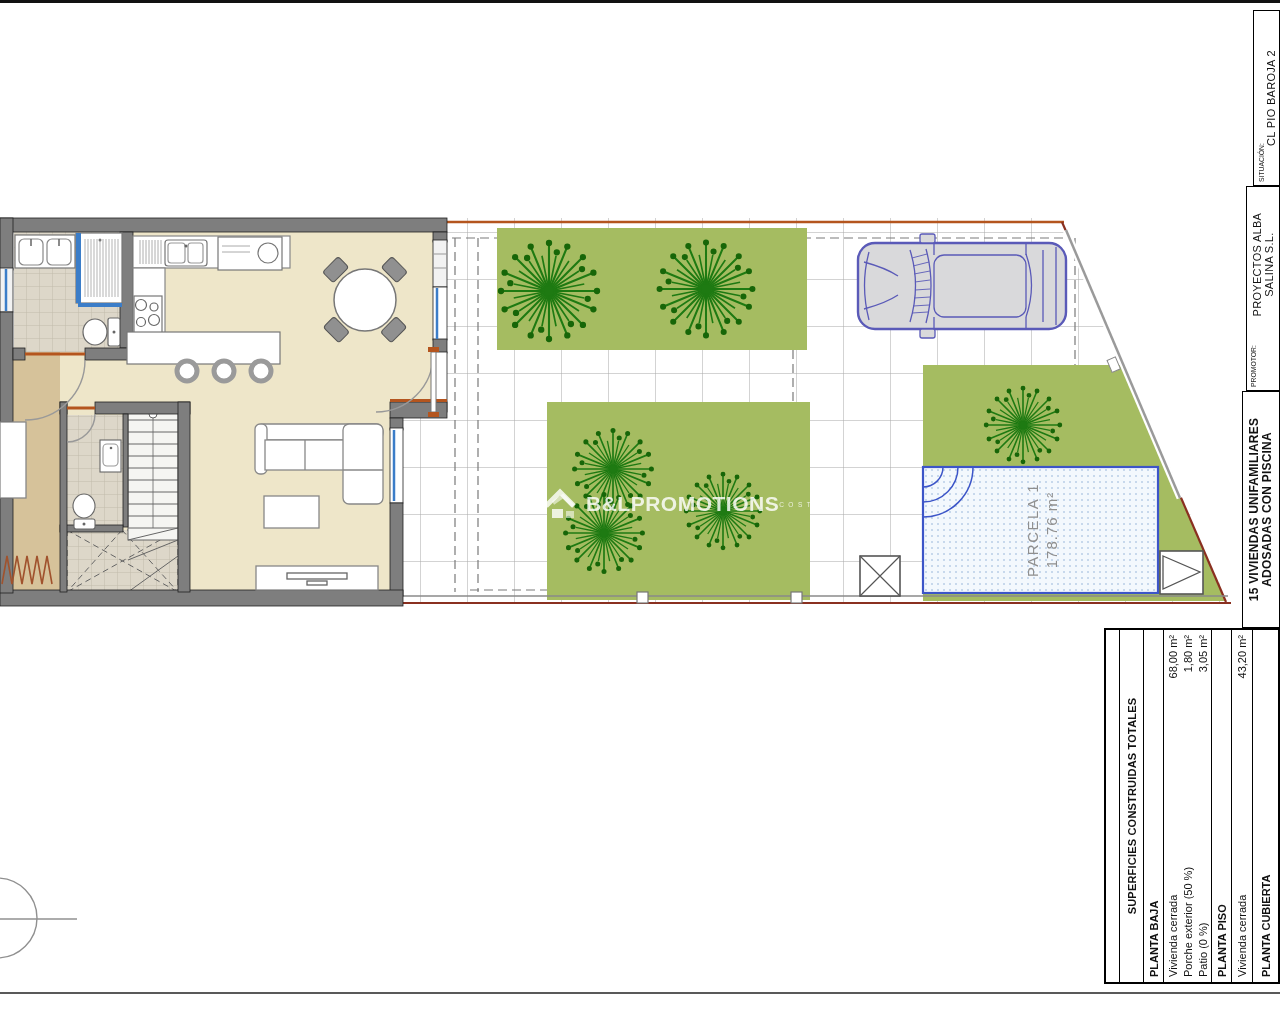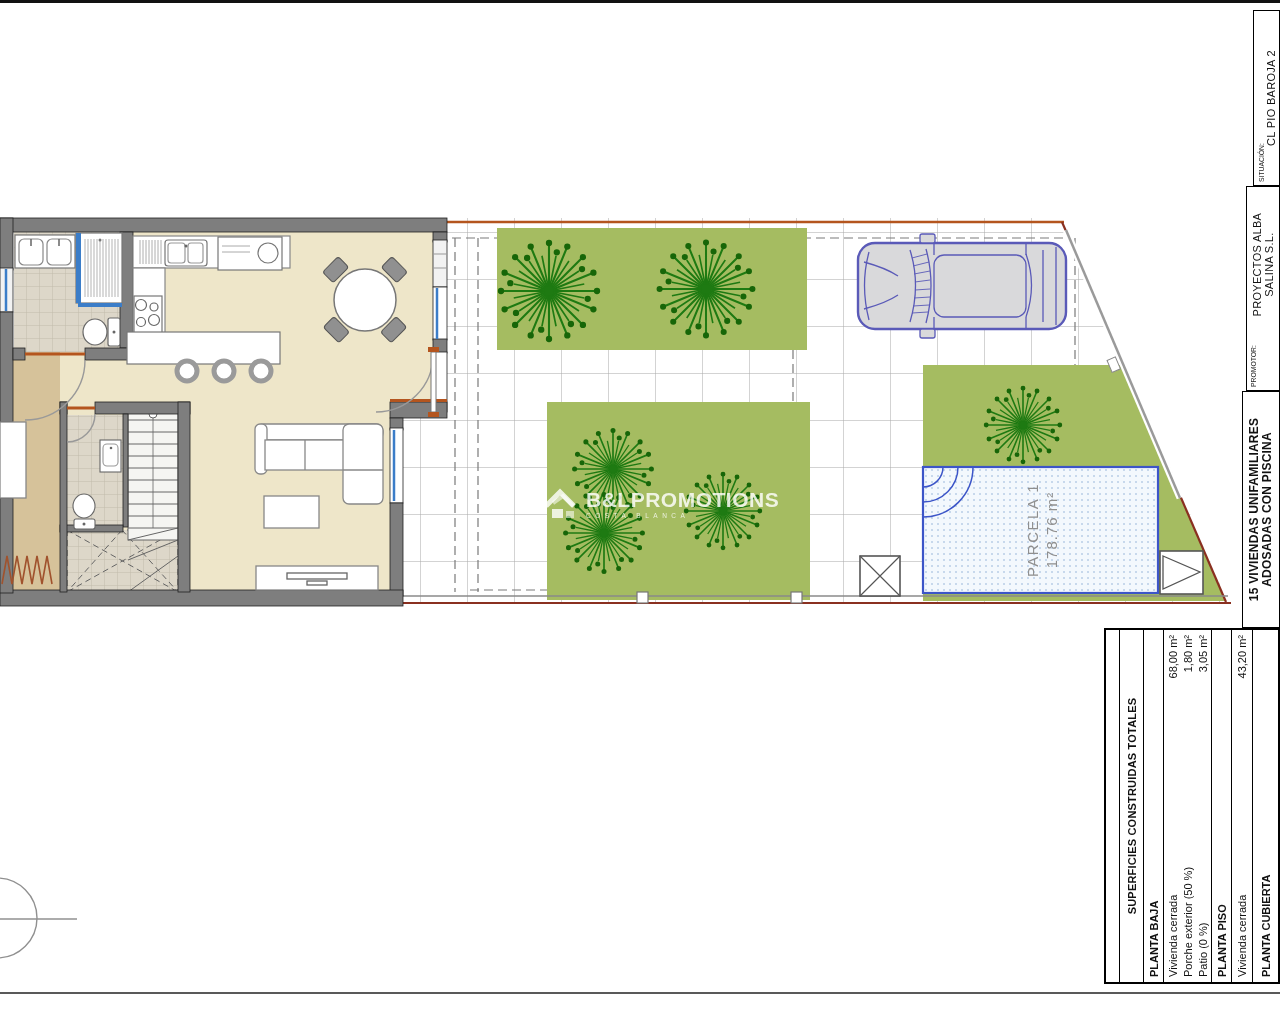--- a/index.html
+++ b/index.html
@@ -21,21 +21,21 @@
   .t-row{display:flex;align-items:center;padding:0 5px;}
   .t-section{height:19px;font-weight:bold;border-bottom:1.4px solid #000;}
   .t-block .t-row{height:15px;}
   .t-block{border-bottom:1.4px solid #000;padding:1px 0;}
   .t-item .lbl{flex:1;text-align:left;}
   .t-item .val{text-align:right;}
   .t-single{height:20px;border-bottom:1.4px solid #000;}
   .t-last{flex:1;}
   
   .watermark{position:absolute;left:541px;top:484px;display:flex;align-items:center;gap:5px;pointer-events:none;}
-  .wm-text{display:flex;flex-direction:column;}
+  .wm-text{display:flex;flex-direction:row;align-items:center;}
   .wm-brand{font-size:21px;font-weight:bold;color:rgba(255,255,255,.82);letter-spacing:.5px;line-height:22px;}
   .wm-tag{font-size:6.5px;color:rgba(255,255,255,.78);letter-spacing:4.5px;margin-top:1px;}
 </style>
 </head>
 <body>
 
 <div class="sheet">
 
 <svg class="plan" width="1280" height="1024" viewBox="0 0 1280 1024">
   <defs>

